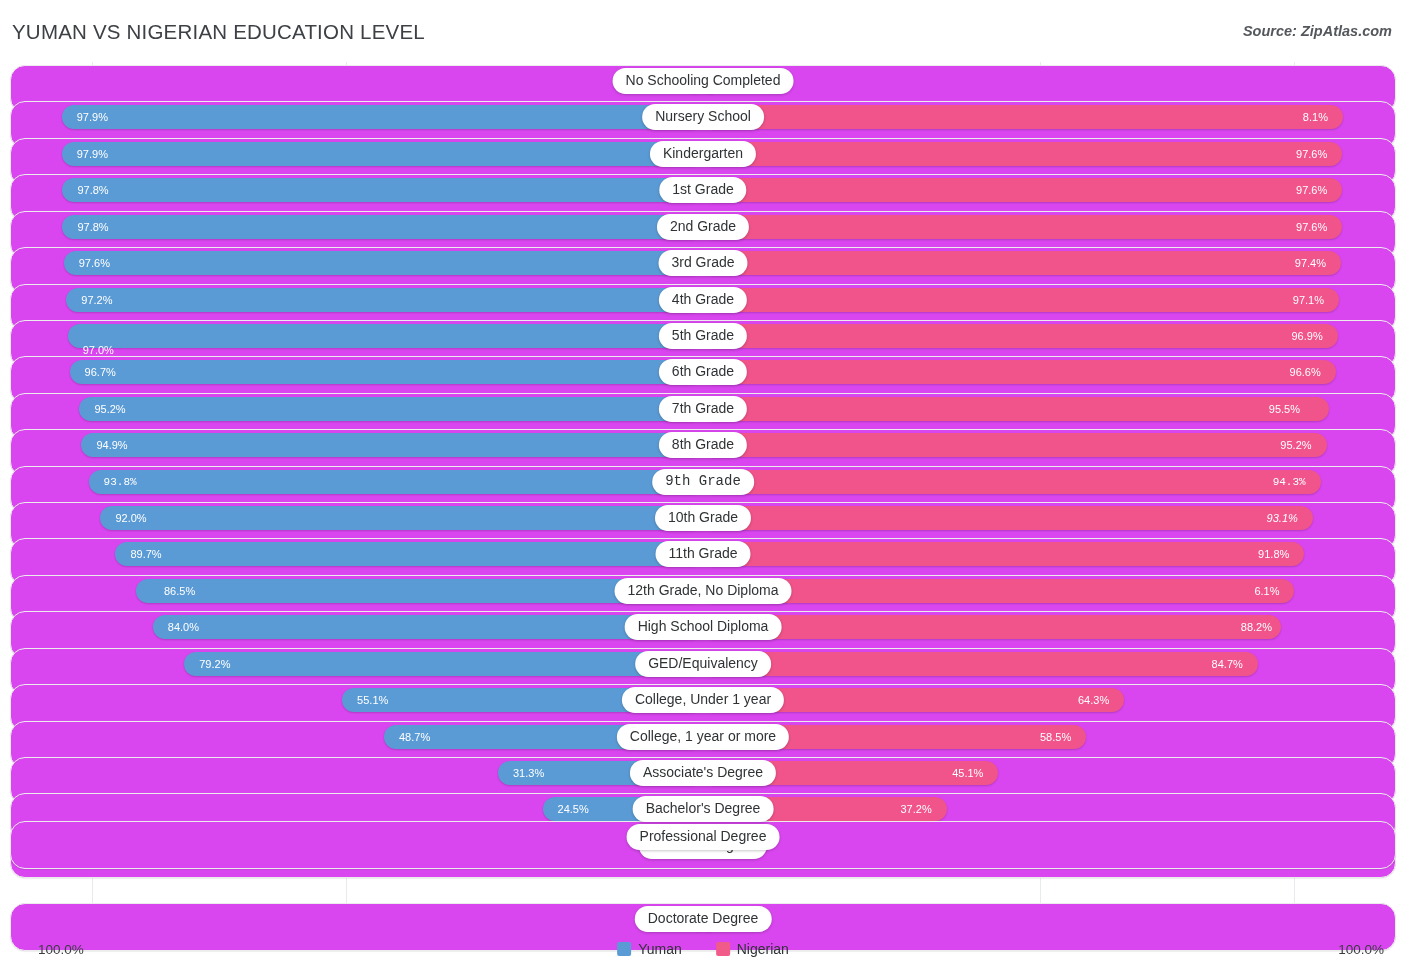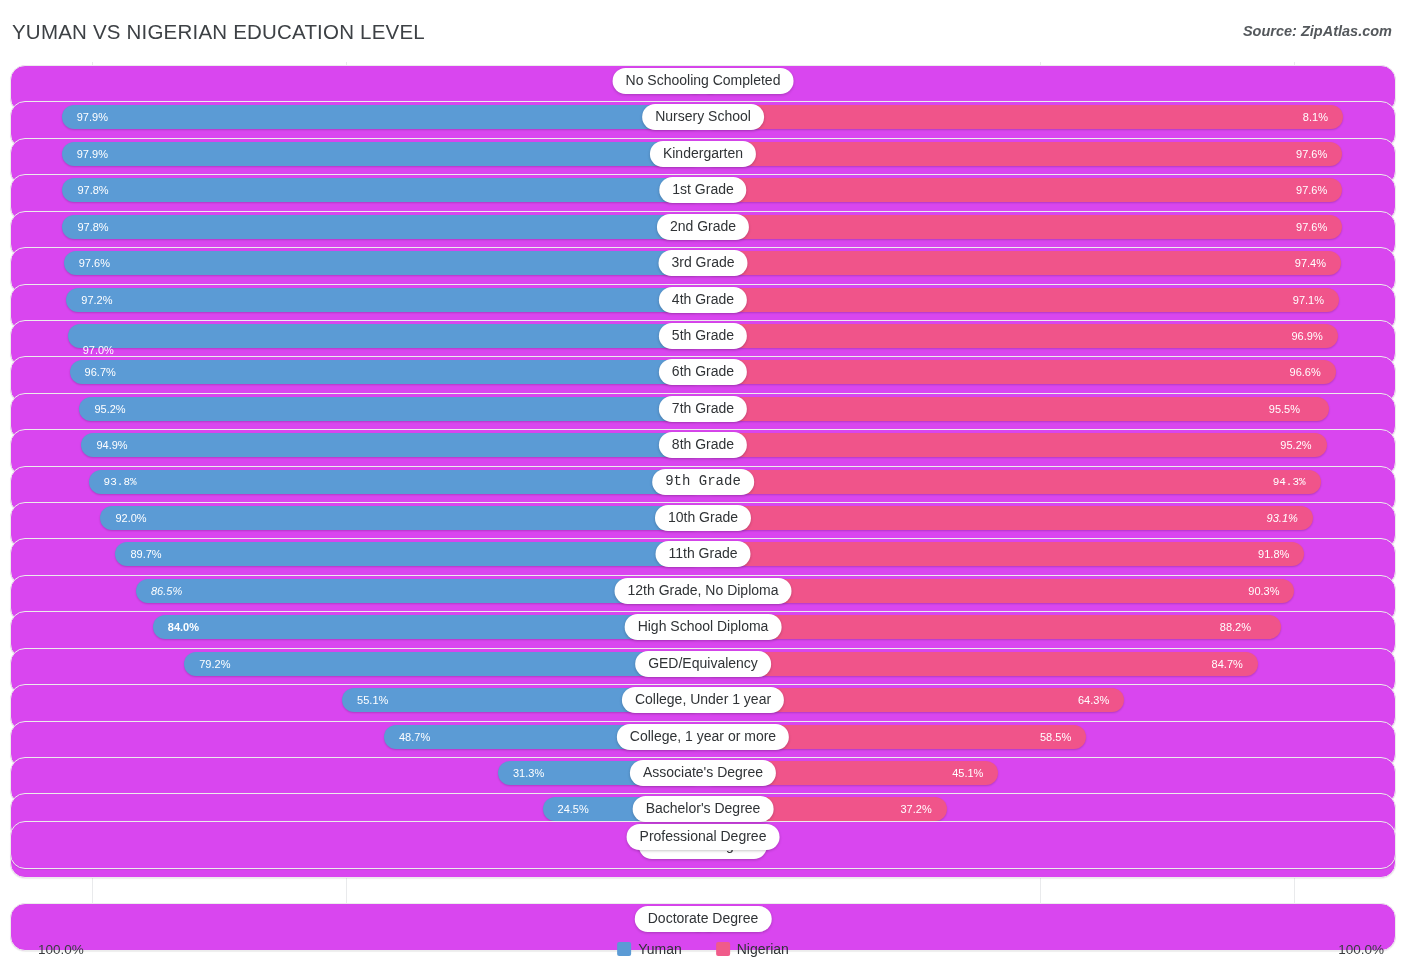--- a/index.html
+++ b/index.html
@@ -220,32 +220,32 @@
           <div class="bar left" style="width: 587.535px; background: rgb(91, 155, 213);"></div>
           <div class="val in" style="right: auto; transform: translateX(0px); left: 119.465px;">89.7%</div>
           <div class="bar right" style="width: 601.29px; background: rgb(240, 84, 138);"></div>
           <div class="val in" style="left: auto; right: 105.71px;">91.8%</div>
           <div class="cat">11th Grade</div>
         </div>
       </div>
       <div class="row" style="top: 512.88px;">
         <div class="row-inner">
           <div class="bar left" style="width: 566.575px; background: rgb(91, 155, 213);"></div>
-          <div class="val in" style="right: auto; transform: translateX(0px); left: 140px; font-style: italic;">86.5%</div>
+          <div class="val in" style="right: auto; transform: translateX(0px); left: 153px;">86.5%</div>
           <div class="bar right" style="width: 591.465px; background: rgb(240, 84, 138);"></div>
-          <div class="val in" style="left: auto; right: 115.535px;">90.3%</div>
+          <div class="val in" style="left: auto; right: 115.535px;">6.1%</div>
           <div class="cat">12th Grade, No Diploma</div>
         </div>
       </div>
       <div class="row" style="top: 549.3px;">
         <div class="row-inner">
           <div class="bar left" style="width: 550.2px; background: rgb(91, 155, 213);"></div>
-          <div class="val in" style="right: auto; transform: translateX(0px); left: 156.8px; font-weight: bold;">84.0%</div>
+          <div class="val in" style="right: auto; transform: translateX(0px); left: 156.8px;">84.0%</div>
           <div class="bar right" style="width: 577.71px; background: rgb(240, 84, 138);"></div>
-          <div class="val in" style="left: auto; right: 144px;">88.2%</div>
+          <div class="val in" style="left: auto; right: 123px;">88.2%</div>
           <div class="cat">High School Diploma</div>
         </div>
       </div>
       <div class="row" style="top: 585.72px;">
         <div class="row-inner">
           <div class="bar left" style="width: 518.76px; background: rgb(91, 155, 213);"></div>
           <div class="val in" style="right: auto; transform: translateX(0px); left: 188.24px;">79.2%</div>
           <div class="bar right" style="width: 554.785px; background: rgb(240, 84, 138);"></div>
           <div class="val in" style="left: auto; right: 152.215px;">84.7%</div>
           <div class="cat">GED/Equivalency</div>

